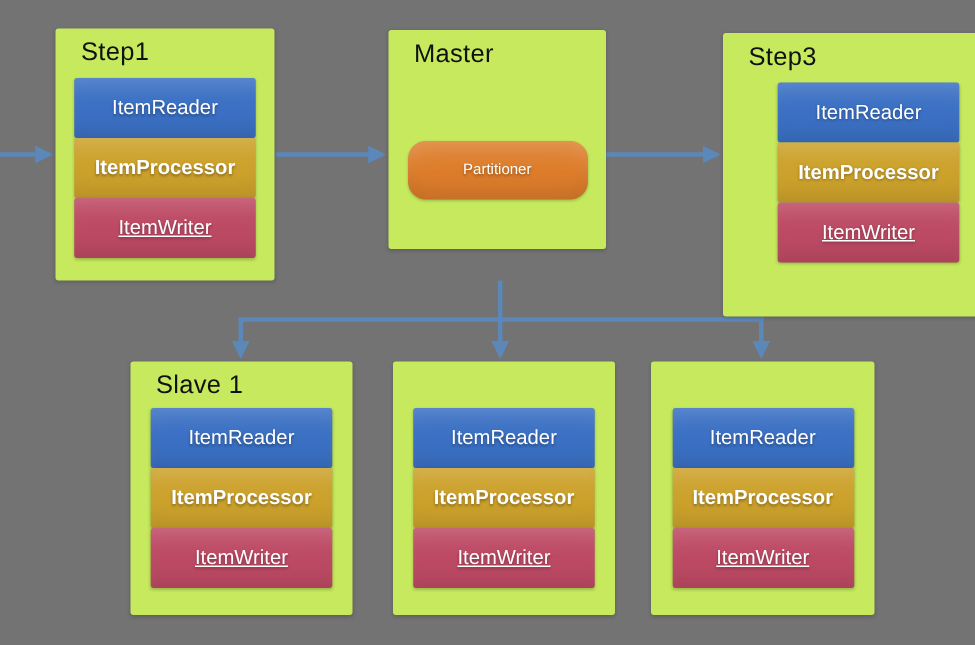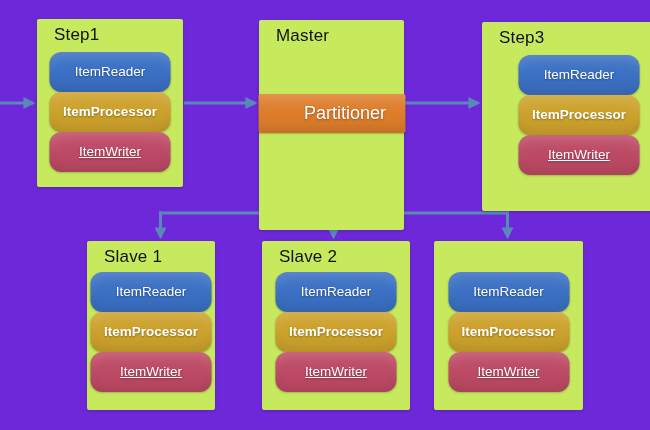--- a/index.html
+++ b/index.html
@@ -5,21 +5,21 @@
   html, body {
     margin: 0;
     padding: 0;
     background: #ffffff;
     font-family: "Liberation Sans", "DejaVu Sans", sans-serif;
   }
   .canvas {
     position: relative;
     width: 650px;
     height: 430px;
-    background: #6d28d9;
+    background: #737373;
     overflow: hidden;
   }
   .connectors {
     position: absolute;
     left: 0;
     top: 0;
     width: 650px;
     height: 430px;
     pointer-events: none;
   }
@@ -55,52 +55,51 @@
   .top-row .stack { top: 33px; }
   .bottom-row .stack { top: 31px; }
   .comp {
     width: 100%;
     height: 40px;
     line-height: 40px;
     text-align: center;
     font-size: 13.5px;
     color: var(--component-text, #ffffff);
     text-shadow: 0 1px 2px rgba(0,0,0,0.35);
-    border-radius: 12px;
+    border-radius: 2px;
     box-shadow: inset 0 14px 16px -10px rgba(255,255,255,0.22),
                 inset 0 -14px 16px -10px rgba(0,0,0,0.14),
                 0 1px 2px rgba(0,0,0,0.2);
   }
   .reader    { background: var(--reader, #3b70c4); }
   .processor { background: var(--processor, #cda22c); font-weight: bold; }
   .writer    { background: var(--writer, #bd4a64); text-decoration: underline; }
   .partitioner-box {
     position: absolute;
     left: 50%;
     transform: translateX(-50%);
     top: 74px;
     width: 120px;
     height: 39px;
     line-height: 39px;
     text-align: center;
-    font-size: 18px;
+    font-size: 10px;
     color: var(--component-text, #ffffff);
     text-shadow: 0 1px 2px rgba(0,0,0,0.35);
-    border-radius: 2px;
+    border-radius: 12px;
     background: var(--partitioner, #dd7d2b);
     box-shadow: inset 0 14px 16px -10px rgba(255,255,255,0.25),
                 inset 0 -14px 16px -10px rgba(0,0,0,0.15),
                 0 1px 2px rgba(0,0,0,0.2);
-    padding-left: 27px;
   }
   
   .pos-step1  { left: 37px;  top: 19px;  width: 146px; height: 168px; }
-  .pos-master { left: 259px; top: 20px;  width: 145px; height: 210px; }
+  .pos-master { left: 259px; top: 20px;  width: 145px; height: 146px; }
   .pos-step3  { left: 482px; top: 22px;  width: 146px; height: 189px; padding-left: 48px; }
-  .pos-slave1 { left: 87px;  top: 241px; width: 128px; height: 169px; }
+  .pos-slave1 { left: 87px;  top: 241px; width: 148px; height: 169px; }
   .pos-slave2 { left: 262px; top: 241px; width: 148px; height: 169px; }
   .pos-slave3 { left: 434px; top: 241px; width: 149px; height: 169px; }
 </style>
 </head>
 <body>
 
 <div class="canvas">
 
   <svg class="connectors" viewBox="0 0 650 430" xmlns="http://www.w3.org/2000/svg">
     <defs>
@@ -143,21 +142,20 @@
   <div class="node bottom-row pos-slave1">
     <div class="node-title">Slave 1</div>
     <div class="stack">
       <div class="comp reader">ItemReader</div>
       <div class="comp processor">ItemProcessor</div>
       <div class="comp writer">ItemWriter</div>
     </div>
   </div>
 
   <div class="node bottom-row pos-slave2">
-    <div class="node-title">Slave 2</div>
     <div class="stack">
       <div class="comp reader">ItemReader</div>
       <div class="comp processor">ItemProcessor</div>
       <div class="comp writer">ItemWriter</div>
     </div>
   </div>
 
   <div class="node bottom-row pos-slave3">
     <div class="stack">
       <div class="comp reader">ItemReader</div>

